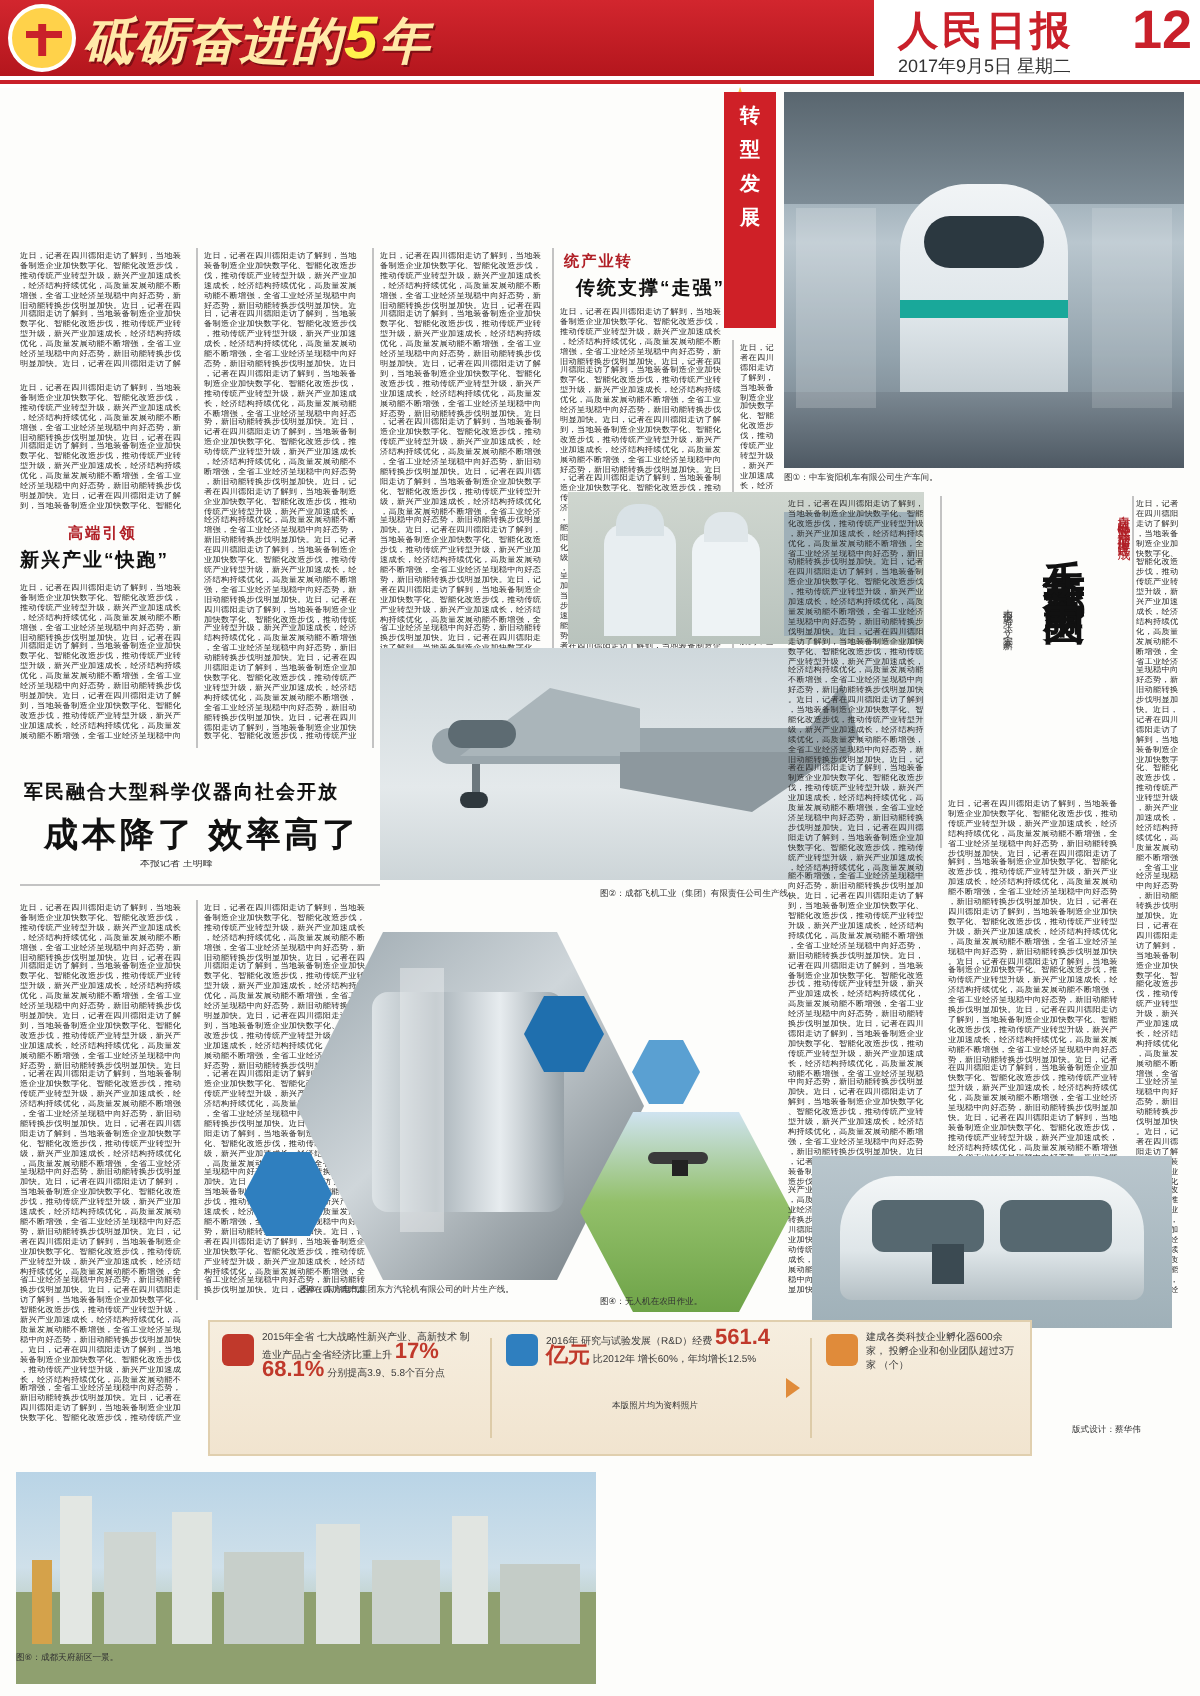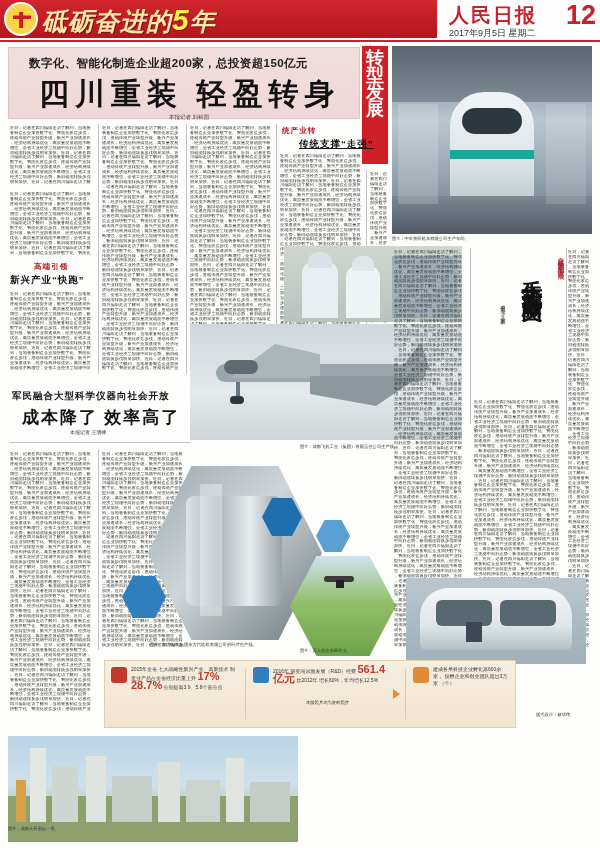--- a/index.html
+++ b/index.html
@@ -37,21 +37,21 @@
   
   .lead{position:absolute;left:8px;top:47px;width:350px;height:70px;
         background:linear-gradient(180deg,#f2dede 0%,#efd7d7 100%);border:1px solid #e3c4c4;}
   .lead-k{position:absolute;left:20px;top:8px;font-size:11.5px;font-weight:bold;color:#1b1b1b;letter-spacing:.4px;}
   .lead-h{position:absolute;left:30px;top:26px;font-size:30px;font-weight:bold;color:#111;letter-spacing:6px;
           font-family:"Liberation Serif","DejaVu Serif",serif;}
   .lead-by{position:absolute;left:160px;top:66px;font-size:5.5px;color:#444;}
 
   
   .vbanner{position:absolute;left:362px;top:46px;width:26px;height:118px;background:#cf2027;}
-  .vbanner span{display:block;margin:4px auto 0;width:18px;font-size:18px;font-weight:bold;color:#fff;
+  .vbanner span{display:block;margin:4px auto 0;width:18px;font-size:10px;font-weight:bold;color:#fff;
                 text-align:center;line-height:17px;letter-spacing:0;}
   .vb-star{position:absolute;left:366px;top:42px;color:#ffd24a;font-size:9px;}
 
   
   .sechead{position:absolute;font-size:7.6px;font-weight:bold;color:#b01f26;letter-spacing:1px;}
   .sechead-blk{position:absolute;font-size:9.5px;font-weight:bold;color:#111;letter-spacing:1px;}
   .bigsub{position:absolute;font-size:13px;font-weight:bold;color:#111;letter-spacing:2px;
           font-family:"Liberation Serif","DejaVu Serif",serif;}
 
   
@@ -86,25 +86,20 @@
     <div class="mast-emblem"></div>
     <div class="mast-title">
       <span>砥砺奋进的</span><span class="num">5</span><span>年</span>
     </div>
     <div class="mast-paper">人民日报</div>
     <div class="mast-pageno">12</div>
     <div class="mast-date">2017年9月5日 星期二</div>
     <div class="mast-rule"></div>
   </div>
 
-  <div class="lead">
-    <div class="lead-k">数字化、智能化制造企业超200家，总投资超150亿元</div>
-    <div class="lead-h">四川重装  轻盈转身</div>
-    <div class="lead-by">本报记者  刘裕国</div>
-  </div>
 
   <div class="vb-star">★</div>
   <div class="vbanner">
     <span>转型发展</span>
   </div>
 
   <div class="photo" style="left:392px;top:46px;width:200px;height:188px;
               background:linear-gradient(180deg,#6f7f8c 0%,#8fa0ab 18%,#b9c6ce 40%,#93a3ad 70%,#6a7680 100%);">
     <div style="position:absolute;left:0;top:0;width:200px;height:56px;background:linear-gradient(180deg,#59666f,#7d8c96);"></div>
     <div style="position:absolute;left:58px;top:46px;width:84px;height:120px;border-radius:34px 34px 4px 4px;
@@ -271,21 +266,21 @@
       <span>质量发展动能不断增强，全省工业经济呈现</span>
       <span>稳中向好态势，新旧动能转换步伐明显加快</span>
       <span>。近日，记者在四川德阳走访了解到，当地</span>
       <span>装备制造企业加快数字化、智能化改造步伐</span>
       <span>，推动传统产业转型升级，新兴产业加速成</span>
       <span>长，经济结构持续优化，高质量发展动能不</span>
       <span>断增强，全省工业经济呈现稳中向好态势，</span>
     </div>
 
   <div class="sechead" style="left:282px;top:126px;">统产业转</div>
-  <div class="sechead-blk" style="left:299px;top:138px;text-decoration:underline;">传统支撑“走强”</div>
+  <div class="sechead-blk" style="left:288px;top:138px;">传统支撑“走强”</div>
   <div class="faketext" style="left:280px;top:154px;width:82px;height:220px;">
       <span>近日，记者在四川德阳走访了解到，当地装</span>
       <span>备制造企业加快数字化、智能化改造步伐，</span>
       <span>推动传统产业转型升级，新兴产业加速成长</span>
       <span>，经济结构持续优化，高质量发展动能不断</span>
       <span>增强，全省工业经济呈现稳中向好态势，新</span>
       <span>旧动能转换步伐明显加快。近日，记者在四</span>
       <span>川德阳走访了解到，当地装备制造企业加快</span>
       <span>数字化、智能化改造步伐，推动传统产业转</span>
       <span>型升级，新兴产业加速成长，经济结构持续</span>
@@ -751,21 +746,21 @@
   </div>
   <div class="cap" style="left:406px;top:668px;width:180px;">图⑤：自贡市一家企业的员工在生产高铁司机室。</div>
 
   <div class="info">
     <div class="badge" style="left:6px;top:6px;"></div>
     <div class="cell" style="left:26px;width:108px;">
       <span>2015年全省</span>
       <span>七大战略性新兴产业、高新技术</span>
       <span>制造业产品占全省经济比重上升</span>
       <span class="big">17%</span>
-      <span class="big">28.7%</span>
+      <span class="big">68.1%</span>
       <span>分别提高3.9、5.8个百分点</span>
     </div>
     <div class="sep" style="left:140px;"></div>
     <div class="badge" style="left:148px;top:6px;background:#2f7fbf;"></div>
     <div class="cell" style="left:168px;width:112px;">
       <span>2016年</span>
       <span>研究与试验发展（R&amp;D）经费</span>
       <span class="big">561.4亿元</span>
       <span>比2012年</span>
       <span>增长60%，年均增长12.5%</span>

